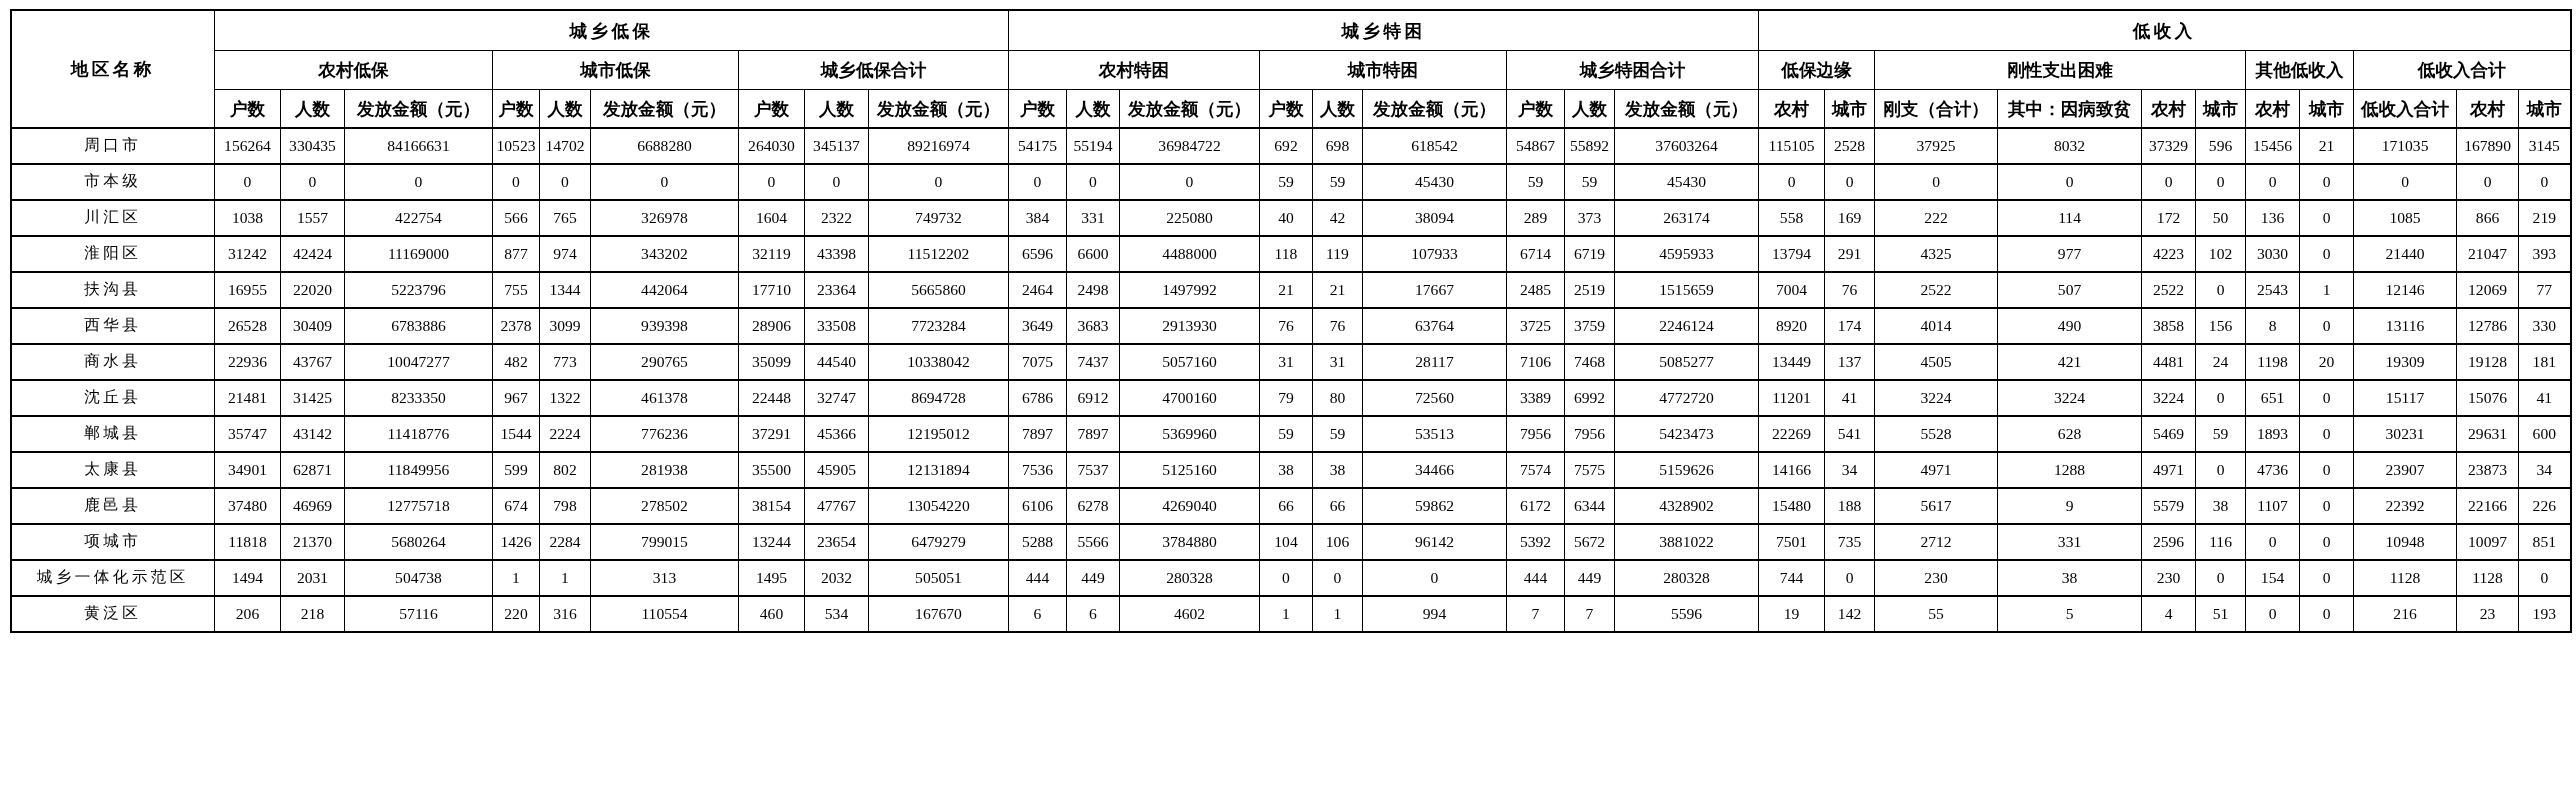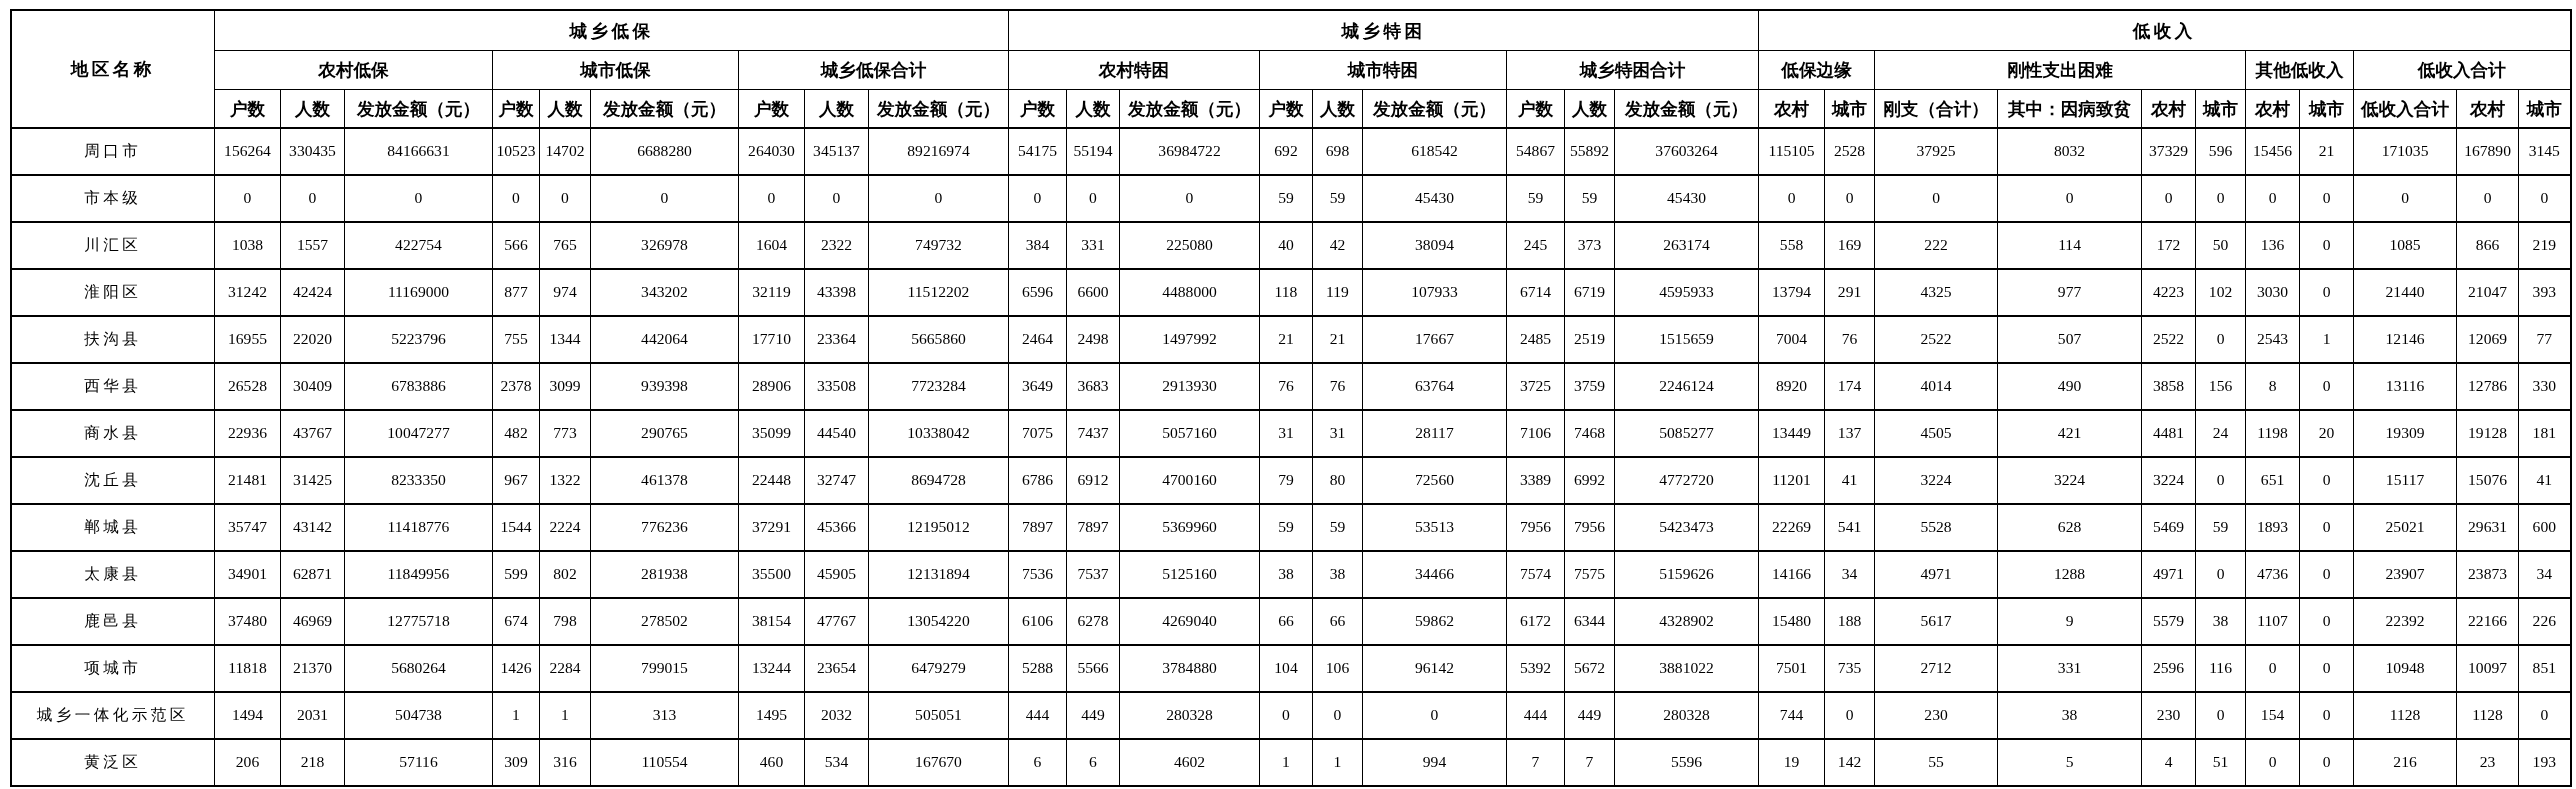--- a/index.html
+++ b/index.html
@@ -32,21 +32,21 @@
   }
   thead th {
     font-weight: bold;
     font-size: 17.6px;
     font-family: Liberation Mono, monospace;
   }
   thead tr:nth-child(1) { height: 41px; }
   thead tr:nth-child(2) { height: 39px; }
   thead tr:nth-child(3) { height: 38px; }
   thead tr:nth-child(1) th { letter-spacing: 3.4px; }
-  tbody tr { height: 47px; }
+  tbody tr { height: 36px; }
   tbody td {
     font-size: 15.6px;
     border-top-width: 2.7px;
   }
   td.region { letter-spacing: 3.4px; }
 </style>
 </head>
 <body>
 
 <table id="welfare-table">
@@ -208,21 +208,21 @@
         <td>326978</td>
         <td>1604</td>
         <td>2322</td>
         <td>749732</td>
         <td>384</td>
         <td>331</td>
         <td>225080</td>
         <td>40</td>
         <td>42</td>
         <td>38094</td>
-        <td>245</td>
+        <td>289</td>
         <td>373</td>
         <td>263174</td>
         <td>558</td>
         <td>169</td>
         <td>222</td>
         <td>114</td>
         <td>172</td>
         <td>50</td>
         <td>136</td>
         <td>0</td>
@@ -411,21 +411,21 @@
         <td>7956</td>
         <td>5423473</td>
         <td>22269</td>
         <td>541</td>
         <td>5528</td>
         <td>628</td>
         <td>5469</td>
         <td>59</td>
         <td>1893</td>
         <td>0</td>
-        <td>25021</td>
+        <td>30231</td>
         <td>29631</td>
         <td>600</td>
       </tr>
       <tr>
         <td class="region">太康县</td>
         <td>34901</td>
         <td>62871</td>
         <td>11849956</td>
         <td>599</td>
         <td>802</td>
@@ -548,21 +548,21 @@
         <td>0</td>
         <td>1128</td>
         <td>1128</td>
         <td>0</td>
       </tr>
       <tr>
         <td class="region">黄泛区</td>
         <td>206</td>
         <td>218</td>
         <td>57116</td>
-        <td>309</td>
+        <td>220</td>
         <td>316</td>
         <td>110554</td>
         <td>460</td>
         <td>534</td>
         <td>167670</td>
         <td>6</td>
         <td>6</td>
         <td>4602</td>
         <td>1</td>
         <td>1</td>

